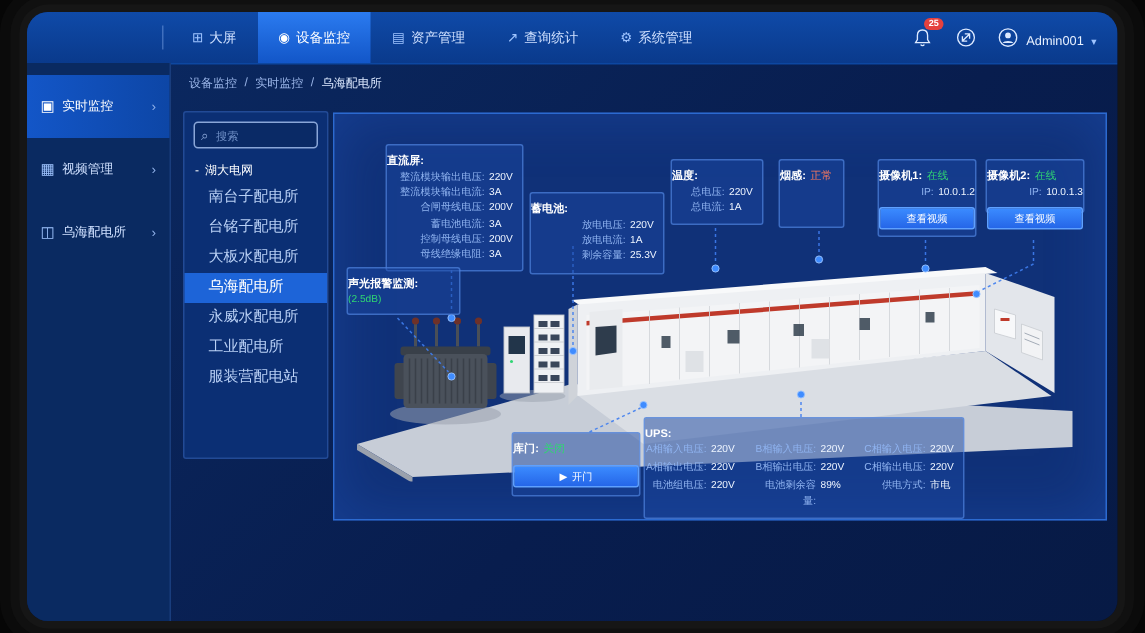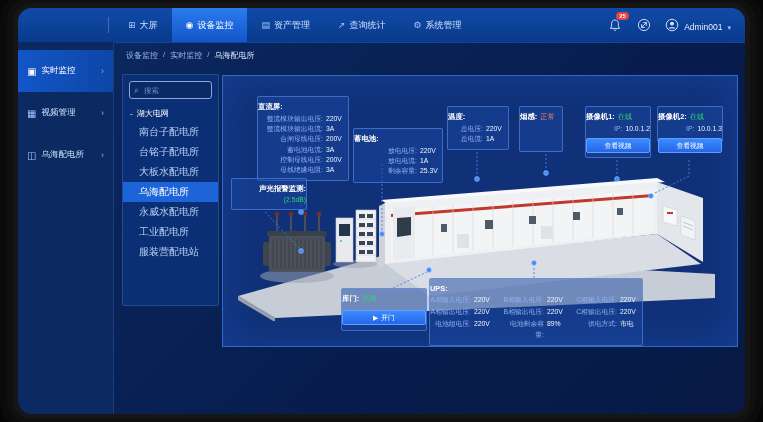--- a/index.html
+++ b/index.html
@@ -58,21 +58,21 @@
   .kv .val{min-width:22px;text-align:left;color:#eef5ff;}
   .ok{color:#2fd573;} .warn{color:#ff7a5c;}
   .btn{margin-top:4px;background:linear-gradient(180deg,#3b8bff,#2566e8);border:1px solid #5ea0ff;color:#fff;
     border-radius:2px;font-size:6.8px;height:13px;display:flex;align-items:center;justify-content:center;gap:3px;cursor:pointer;}
   .card-dc{left:34px;top:20px;width:92px;}
   .card-bat{left:130px;top:36px;width:90px;margin-top:16px;}
   .card-temp{left:224px;top:30px;width:62px;}
   .card-smoke{left:296px;top:30px;width:44px;height:46px;}
   .card-cam1{left:362px;top:30px;width:66px;height:52px;}
   .card-cam2{left:434px;top:30px;width:66px;height:36px;}
-  .card-noise{left:8px;top:102px;width:76px;height:32px;text-align:right;}
+  .card-noise{left:8px;top:102px;width:76px;height:32px;}
   .card-door{left:118px;top:212px;width:86px;}
   .card-ups{left:206px;top:202px;width:214px;}
   .ups-grid{display:grid;grid-template-columns:1fr 1fr 1fr;column-gap:7px;row-gap:2px;}
   .inline-title{display:flex;gap:3px;font-size:7.2px;}
 </style>
 </head>
 <body>
 
 <div class="device">
 

